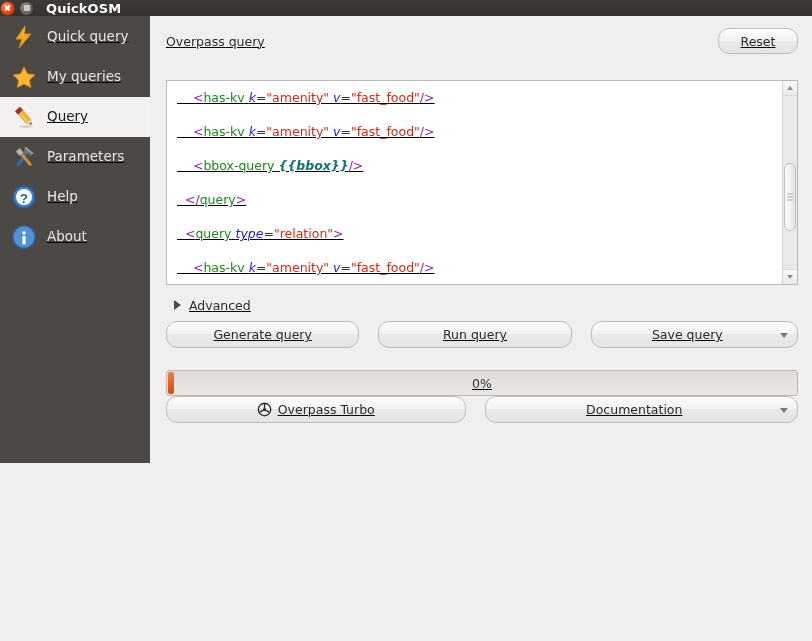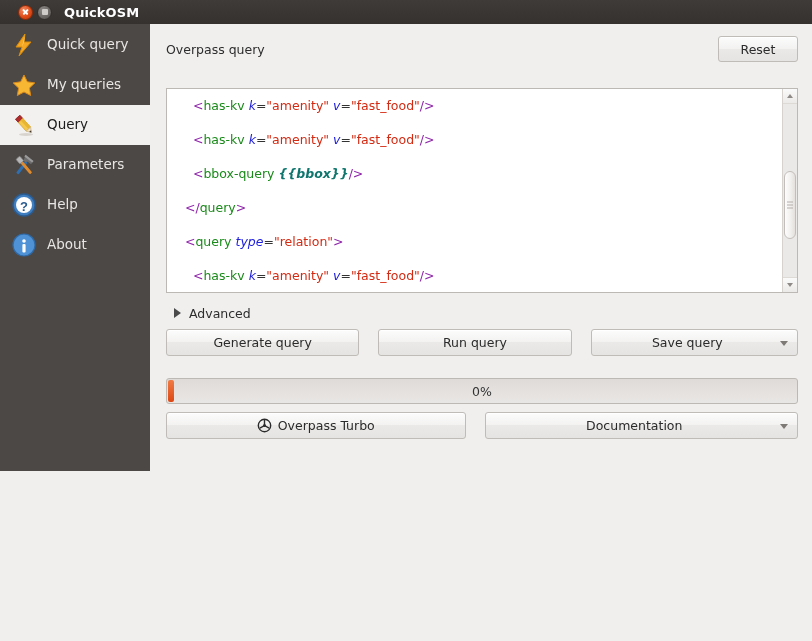--- a/index.html
+++ b/index.html
@@ -6,25 +6,25 @@
   html, body {
     margin: 0; padding: 0;
     width: 812px; height: 641px;
     overflow: hidden;
     font-family: "DejaVu Sans", "Liberation Sans", sans-serif;
   }
   body { background: #f0efee; }
 
   
   .titlebar {
-    height: 24px;
+    height: 16px;
     background: linear-gradient(to bottom, #3e3b39 0%, #34312f 100%);
     display: flex;
     align-items: center;
-    padding-left: 18px;
+    padding-left: 0;
     position: relative;
   }
   .win-btn {
     width: 15px; height: 15px;
     border-radius: 50%;
     margin-right: 4px;
     display: flex; align-items: center; justify-content: center;
     position: relative;
     flex: 0 0 auto;
   }
@@ -48,21 +48,21 @@
   }
   .win-title {
     color: #ffffff;
     font-size: 13px;
     font-weight: bold;
     margin-left: 8px;
     letter-spacing: 0.1px;
   }
 
   
-  .shell { display: flex; height: 447px; }
+  .shell { display: flex; height: 447px; text-decoration: underline; }
 
   
   .sidebar {
     width: 150px;
     background: #4c4846;
     flex: 0 0 150px;
     padding-top: 1px;
   }
   .side-item {
     height: 40px;
@@ -100,21 +100,21 @@
     justify-content: space-between;
     height: 30px;
     margin-bottom: 24px;
   }
   .lbl { font-size: 12.5px; color: #2d2d2d; }
 
   
   .btn {
     background: linear-gradient(to bottom, #fcfcfc 0%, #f3f2f1 48%, #ebe9e7 50%, #e6e4e2 100%);
     border: 1px solid #bfbbb7;
-    border-radius: 3px;
+    border-radius: 11px;
     color: #2b2b2b;
     font-size: 12.5px;
     font-family: inherit;
     height: 26px;
     padding: 12px 10px;
     cursor: default;
     display: inline-flex;
     align-items: center;
     justify-content: center;
     box-shadow: inset 0 1px 0 rgba(255,255,255,.85);
@@ -229,21 +229,21 @@
     overflow: hidden;
   }
   .progress-chunk {
     position: absolute; left: 1px; top: 1px; bottom: 1px;
     width: 6px;
     background: linear-gradient(to bottom,#f07b45,#dd4814);
     border-radius: 2px;
   }
   .progress-text { font-size: 12.5px; color: #333; position: relative; }
 
-  .spacer-row { margin-top: 8px; }
+  .spacer-row { margin-top: 0; }
   .turbo-icon { margin-right: 6px; display: inline-flex; }
 </style>
 </head>
 <body>
 
 <div class="titlebar">
   <div class="win-btn win-close"></div>
   <div class="win-btn win-max"></div>
   <div class="win-title">QuickOSM</div>
 </div>

